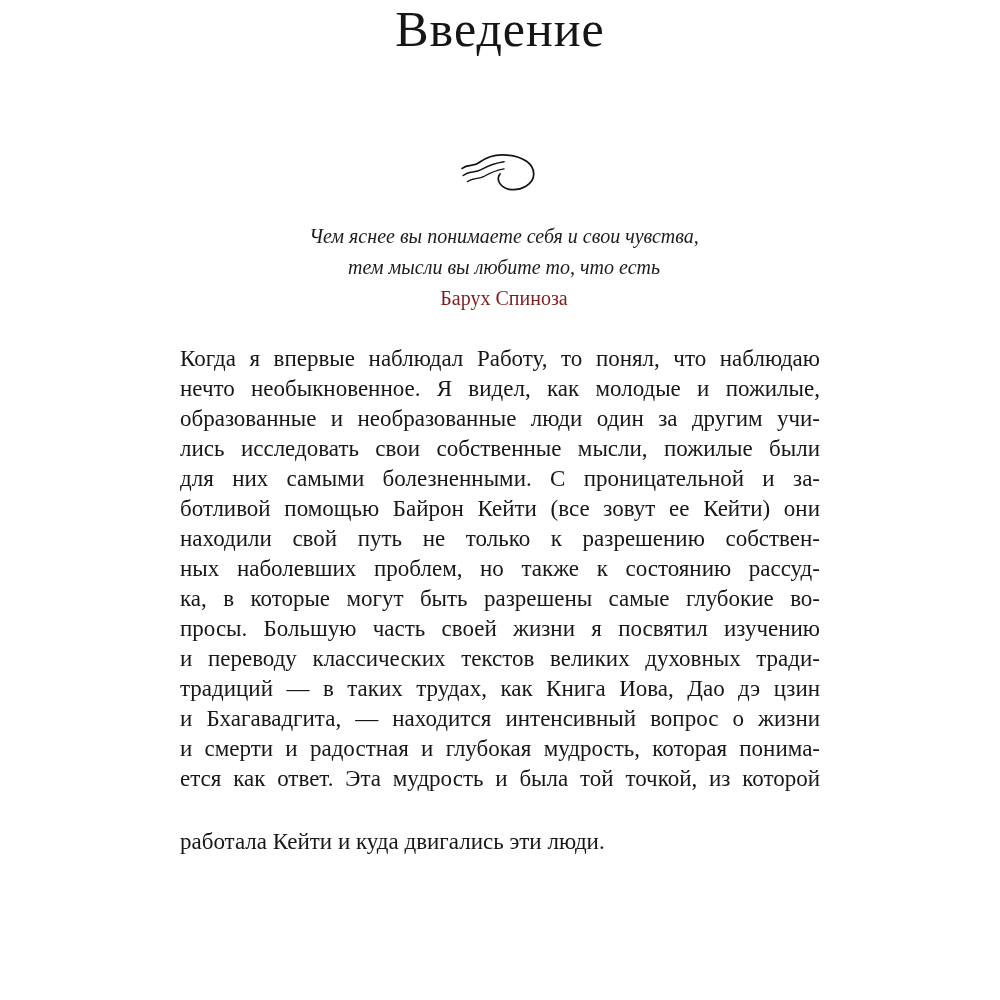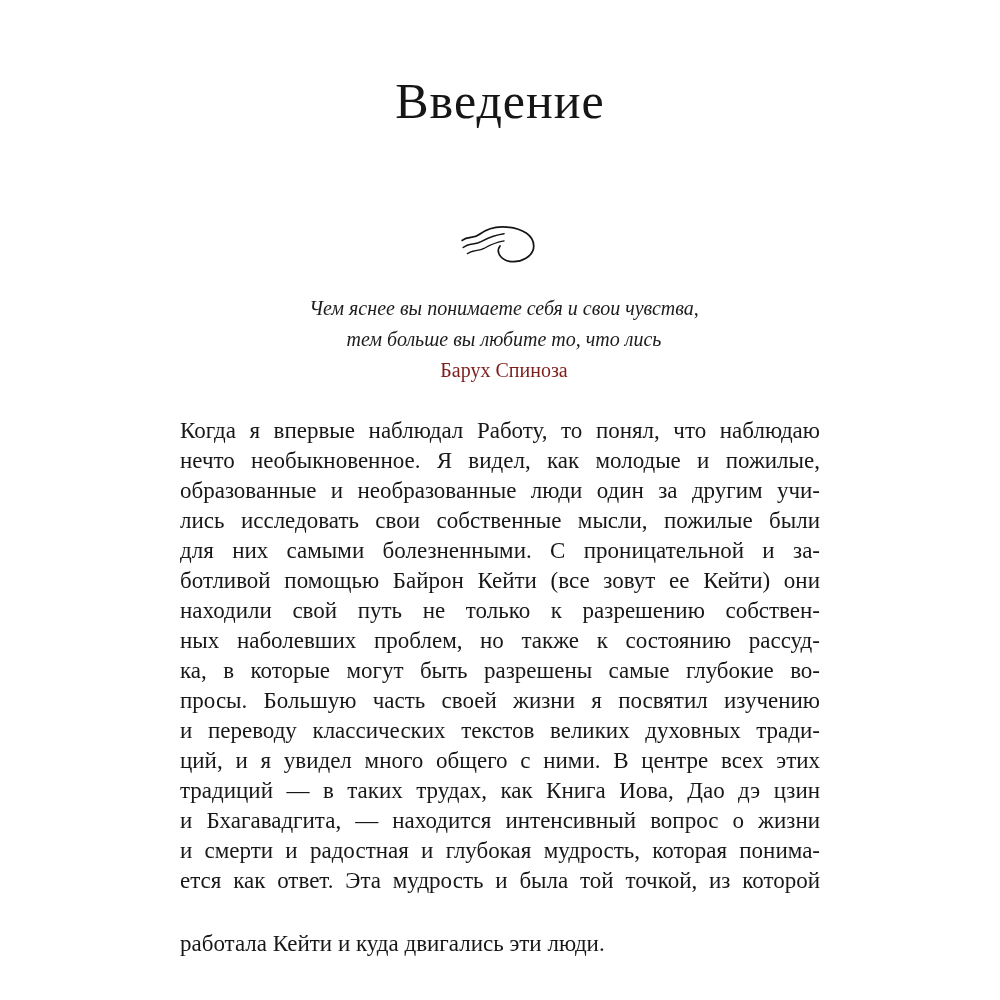--- a/index.html
+++ b/index.html
@@ -11,21 +11,20 @@
     position: relative;
     width: 1000px;
     height: 1000px;
     background: #ffffff;
     color: #1c1c1c;
     font-family: "Liberation Serif", "DejaVu Serif", serif;
     overflow: hidden;
   }
   .chapter-title {
     margin: 0;
-    padding-top: 72px;
     text-align: center;
     font-size: 50px;
     line-height: 58px;
     font-weight: 400;
     letter-spacing: 1px;
     color: #161616;
   }
   .ornament {
     margin-top: 93px;
     text-align: center;
@@ -81,38 +80,37 @@
         <path d="M3,17 C9,12 14,16 20,11 C28,5 38,3 47,4 C62,5.5 73,12 73,22.5 C73,32.5 60.5,39.5 49,37.5 C41,36 35.5,28.5 40,22.5" fill="none" stroke="#141414" stroke-width="1.7" stroke-linecap="round"></path>
         <path d="M4,24 C10,19 15,22 22,18 C30,13.5 37,11.5 44,10.5" fill="none" stroke="#141414" stroke-width="1.5" stroke-linecap="round"></path>
         <path d="M8,30 C13,26 18,28 25,24.5 C32,20.5 38,18.5 44,17.5" fill="none" stroke="#141414" stroke-width="1.3" stroke-linecap="round"></path>
       </svg>
     </span>
   </div>
 
   <div class="epigraph">
     <div>
         <div class="epigraph-line">Чем яснее вы понимаете себя и свои чувства,</div>
-        <div class="epigraph-line">тем больше вы любите то, что лись</div>
+        <div class="epigraph-line">тем мысли вы любите то, что есть</div>
       </div>
     <div class="epigraph-attribution">Барух Спиноза</div>
   </div>
 
   <div class="body-text">
       <div class="body-line">Когда я впервые наблюдал Работу, то понял, что наблюдаю</div>
       <div class="body-line">нечто необыкновенное. Я видел, как молодые и пожилые,</div>
       <div class="body-line">образованные и необразованные люди один за другим учи-</div>
       <div class="body-line">лись исследовать свои собственные мысли, пожилые были</div>
       <div class="body-line">для них самыми болезненными. С проницательной и за-</div>
       <div class="body-line">ботливой помощью Байрон Кейти (все зовут ее Кейти) они</div>
       <div class="body-line">находили свой путь не только к разрешению собствен-</div>
       <div class="body-line">ных наболевших проблем, но также к состоянию рассуд-</div>
       <div class="body-line">ка, в которые могут быть разрешены самые глубокие во-</div>
       <div class="body-line">просы. Большую часть своей жизни я посвятил изучению</div>
       <div class="body-line">и переводу классических текстов великих духовных тради-</div>
-      <div class="body-line">ций, и я увидел много общего с ними. В центре всех этих</div>
       <div class="body-line">традиций — в таких трудах, как Книга Иова, Дао дэ цзин</div>
       <div class="body-line">и Бхагавадгита, — находится интенсивный вопрос о жизни</div>
       <div class="body-line">и смерти и радостная и глубокая мудрость, которая понима-</div>
       <div class="body-line">ется как ответ. Эта мудрость и была той точкой, из которой</div>
       <div class="body-line">работала Кейти и куда двигались эти люди.</div>
     </div>
 
 </div>
 
 </body></html>

